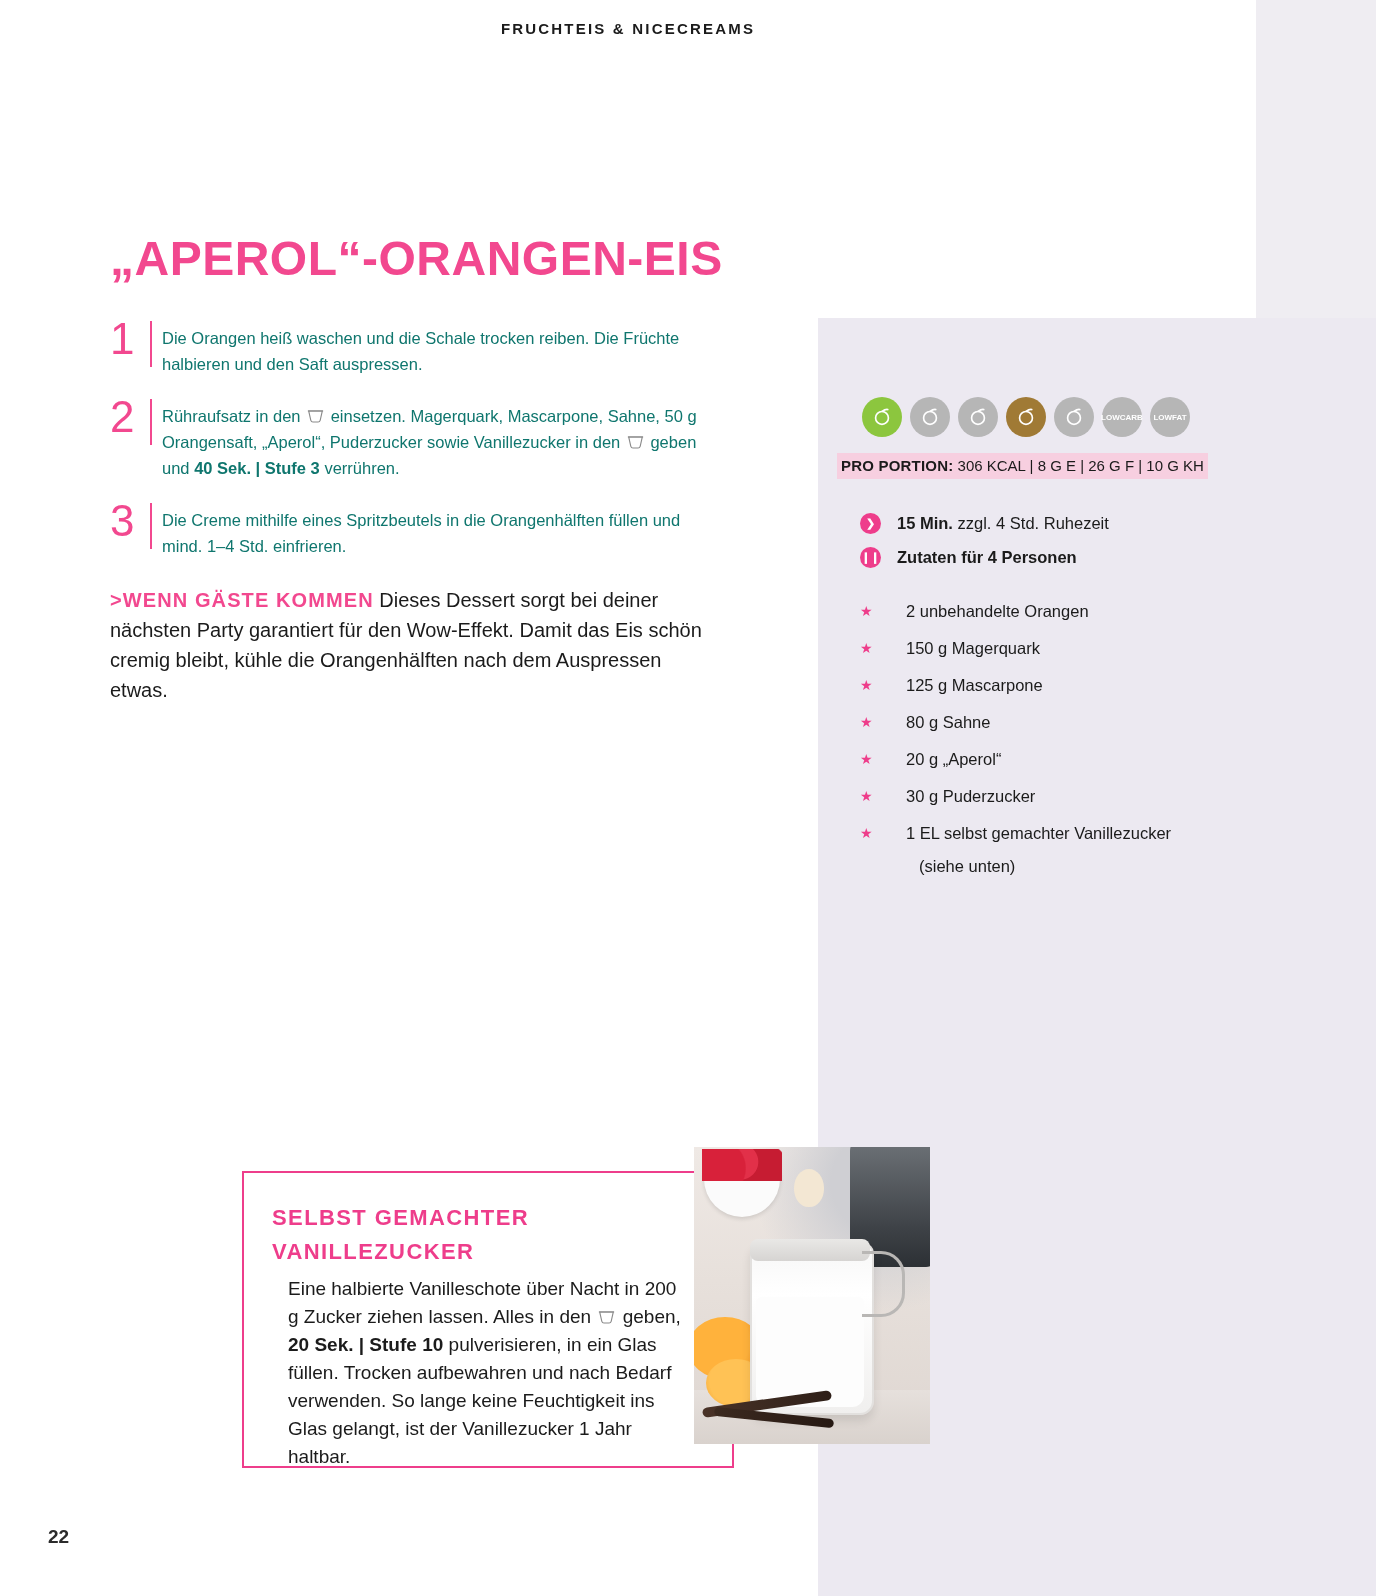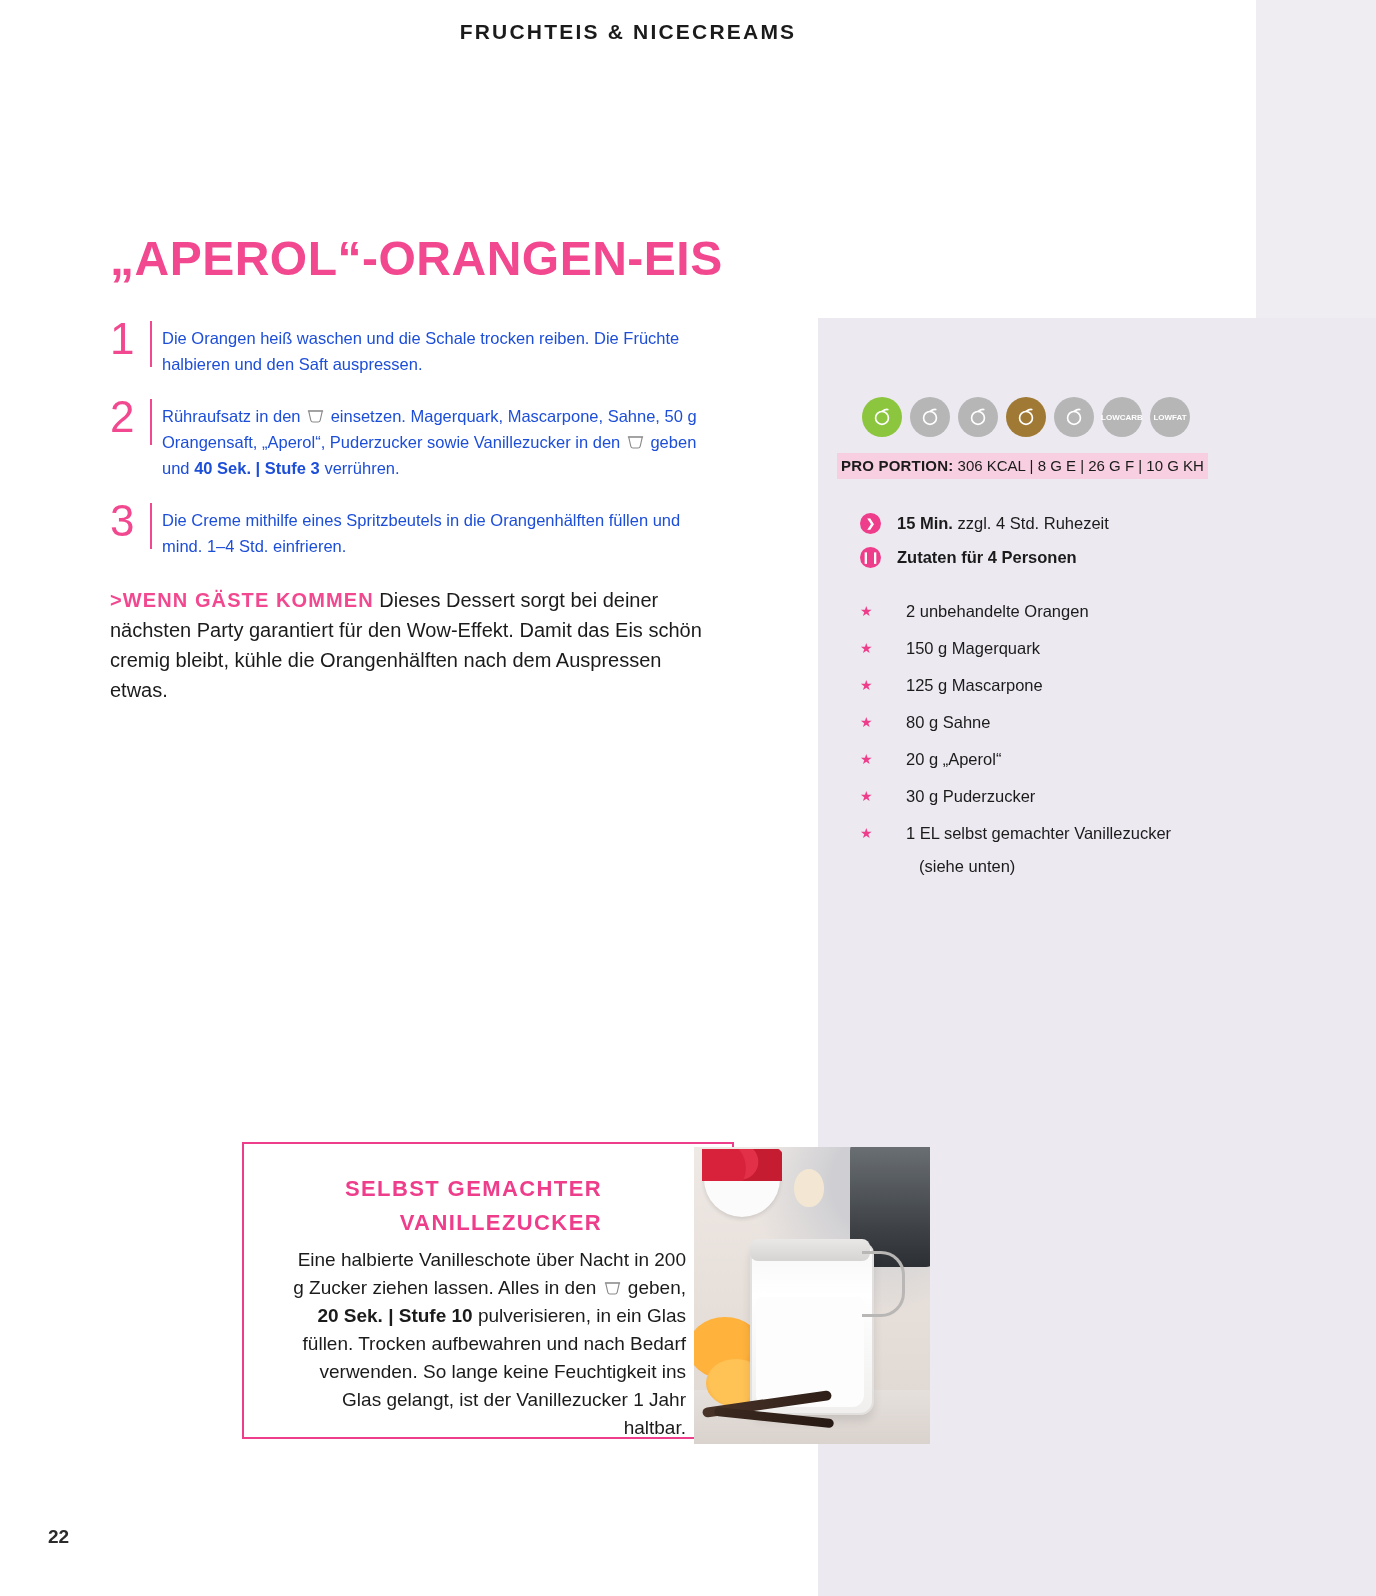--- a/index.html
+++ b/index.html
@@ -37,21 +37,21 @@
     width: 558px;
     bottom: 0;
     background: #ece9f1;
   }
   .running-head {
     position: absolute;
     top: 20px;
     left: 0;
     width: 1256px;
     text-align: center;
-    font-size: 21px;
+    font-size: 15px;
     font-weight: bold;
     letter-spacing: 2.2px;
     color: #1b1b1b;
   }
   .page-number {
     position: absolute;
     left: 48px;
     bottom: 48px;
     font-size: 19px;
     font-weight: bold;
@@ -95,21 +95,21 @@
     left: 40px;
     top: -4px;
     width: 2px;
     height: 46px;
     background: #f2488f;
   }
   .step-text {
     padding-left: 52px;
     font-size: 16.5px;
     line-height: 26px;
-    color: #1d4ed8;
+    color: #0f766e;
   }
   b { font-weight: bold; }
 
   .cup-icon {
     display: inline-block;
     width: 17px;
     height: 15px;
     vertical-align: -2px;
     margin: 0 2px;
   }
@@ -228,27 +228,26 @@
     margin-left: 59px;
     font-size: 16.5px;
     line-height: 30px;
     margin-top: -8px;
   }
 
   
   .vanilla-box {
     position: absolute;
     left: 242px;
-    top: 1142px;
+    top: 1171px;
     width: 492px;
     height: 297px;
     border: 2px solid #ee3d8b;
     box-sizing: border-box;
     background: #ffffff;
-    text-align: right;
   }
   .vanilla-title {
     margin: 28px 0 0 28px;
     font-size: 22px;
     font-weight: bold;
     letter-spacing: 1.4px;
     line-height: 34px;
     color: #ee3d8b;
     width: 330px;
   }

